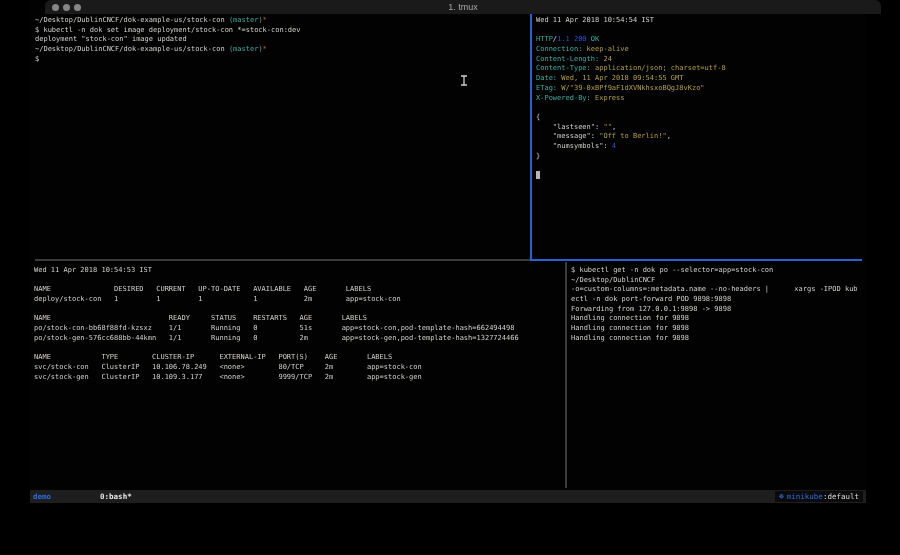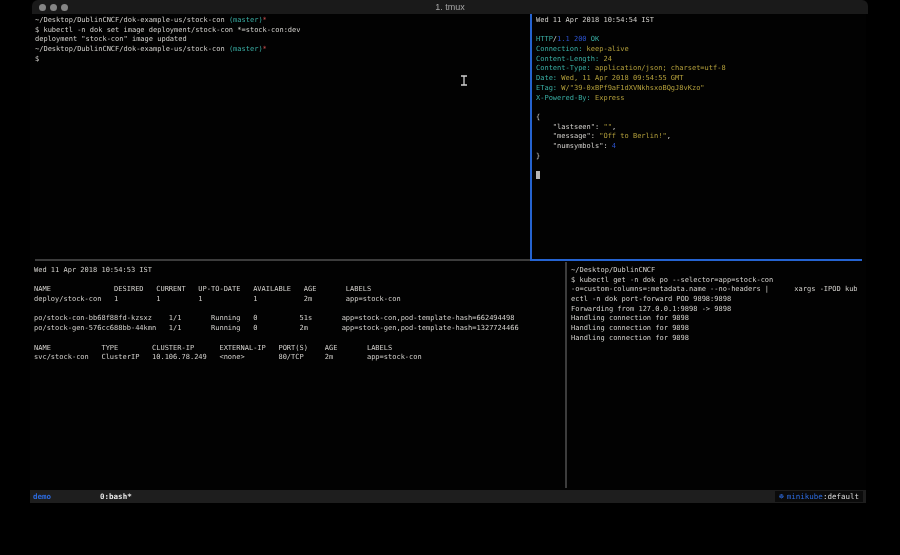--- a/index.html
+++ b/index.html
@@ -7,21 +7,21 @@
   .canvas {
     position:relative; width:900px; height:555px; background:#000;
     overflow:hidden; font-family:"DejaVu Sans Mono", monospace;
   }
   .window {
     position:absolute; left:30px; top:0; width:836px; height:503px;
     background:#020202; border-radius:6px 6px 0 0;
   }
   
   .titlebar {
-    position:absolute; left:2px; top:0; width:100%; height:14px;
+    position:absolute; left:15px; top:0; width:100%; height:14px;
     background:#1a1a1a; border-radius:6px 6px 0 0;
     display:flex; align-items:center;
   }
   .lights { position:absolute; left:7px; top:0; height:14px; display:flex; align-items:center; gap:4px; }
   .light { width:7px; height:7px; border-radius:50%; background:#868686; display:inline-block; }
   .wtitle {
     width:100%; text-align:center; color:#a6a6a6;
     font-family:"Liberation Sans", sans-serif; font-size:9px; line-height:14px;
   }
   
@@ -104,30 +104,32 @@
           <div class="tline"><span class="c-cursor"> </span></div>
         </div>
       <div class="hdiv-left"></div>
       <div class="hdiv-right"></div>
       <div class="pane pane-bl">
           <div class="tline"><span class="c-fg">Wed 11 Apr 2018 10:54:53 IST</span></div>
           <div class="tline">&nbsp;</div>
           <div class="tline"><span class="c-fg">NAME               DESIRED   CURRENT   UP-TO-DATE   AVAILABLE   AGE       LABELS</span></div>
           <div class="tline"><span class="c-fg">deploy/stock-con   1         1         1            1           2m        app=stock-con</span></div>
           <div class="tline">&nbsp;</div>
+          <div class="tline"><span class="c-fg">NAME                            READY     STATUS    RESTARTS   AGE       LABELS</span></div>
           <div class="tline"><span class="c-fg">po/stock-con-bb68f88fd-kzsxz    1/1       Running   0          51s       app=stock-con,pod-template-hash=662494498</span></div>
           <div class="tline"><span class="c-fg">po/stock-gen-576cc688bb-44kmn   1/1       Running   0          2m        app=stock-gen,pod-template-hash=1327724466</span></div>
           <div class="tline">&nbsp;</div>
           <div class="tline"><span class="c-fg">NAME            TYPE        CLUSTER-IP      EXTERNAL-IP   PORT(S)    AGE       LABELS</span></div>
           <div class="tline"><span class="c-fg">svc/stock-con   ClusterIP   10.106.78.249   &lt;none&gt;        80/TCP     2m        app=stock-con</span></div>
+          <div class="tline"><span class="c-fg">svc/stock-gen   ClusterIP   10.109.3.177    &lt;none&gt;        9999/TCP   2m        app=stock-gen</span></div>
         </div>
       <div class="vdiv-bottom"></div>
       <div class="pane pane-br">
+          <div class="tline"><span class="c-fg">$ kubectl get -n dok po --selector=app=stock-con</span></div>
           <div class="tline"><span class="c-fg">~/Desktop/DublinCNCF</span></div>
-          <div class="tline"><span class="c-fg">$ kubectl get -n dok po --selector=app=stock-con</span></div>
           <div class="tline"><span class="c-fg">-o=custom-columns=:metadata.name --no-headers |      xargs -IPOD kub</span></div>
           <div class="tline"><span class="c-fg">ectl -n dok port-forward POD 9898:9898</span></div>
           <div class="tline"><span class="c-fg">Forwarding from 127.0.0.1:9898 -&gt; 9898</span></div>
           <div class="tline"><span class="c-fg">Handling connection for 9898</span></div>
           <div class="tline"><span class="c-fg">Handling connection for 9898</span></div>
           <div class="tline"><span class="c-fg">Handling connection for 9898</span></div>
         </div>
       <div class="ibeam">
         <svg width="8" height="11" viewBox="0 0 8 11">
           <path d="M1 1 H7 M4 1 V10 M1 10 H7" stroke="#cfcfcf" stroke-width="1.3" fill="none"></path>

